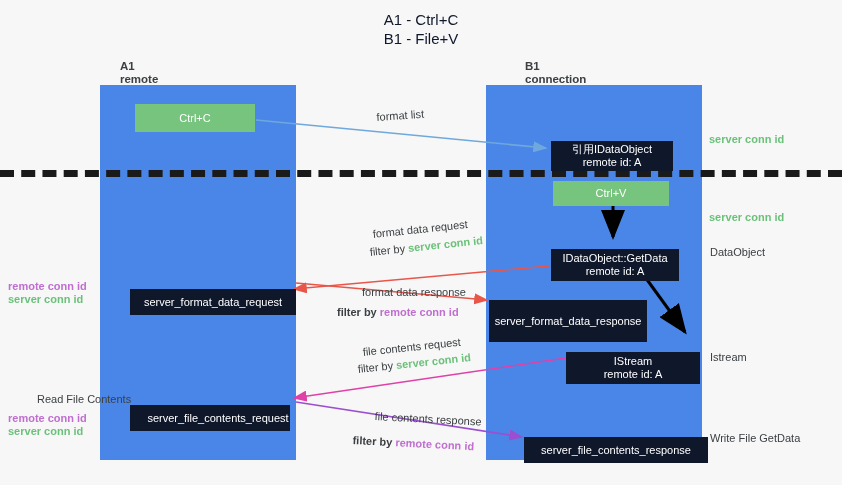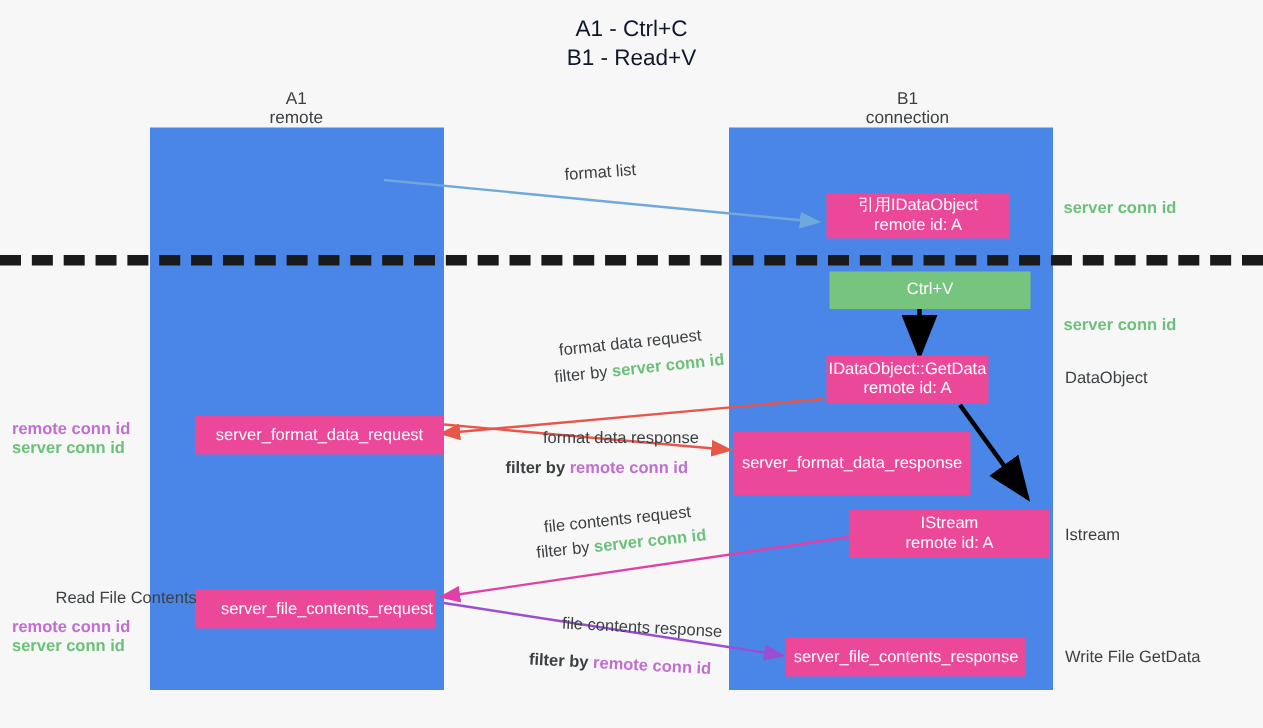--- a/index.html
+++ b/index.html
@@ -14,35 +14,35 @@
   #stage{position:absolute;inset:0;}
 
   
   .title{
     position:absolute;left:0;right:0;top:10px;
     text-align:center;font-size:15px;line-height:19px;color:#0f172a;
   }
 
   
   .col-head{
-    position:absolute;text-align:center;font-size:11.5px;line-height:13px;color:#3c4043;
+    position:absolute;font-size:11.5px;line-height:13px;color:#3c4043;font-weight:bold;
   }
   .col-head .sub{display:block;}
 
   
   .lane{position:absolute;background:#4a86e8;}
 
   
   .node{
     position:absolute;box-sizing:border-box;
     display:flex;flex-direction:column;align-items:center;justify-content:center;
     color:#ffffff;font-size:11px;line-height:13px;text-align:center;
   }
   .node.green{background:#76c47e;}
-  .node.orange{background:#ec4899;}
+  .node.orange{background:#0f172a;margin-top:12px;}
   .node .l2{font-size:11px;}
 
   
   .lbl{position:absolute;font-size:11px;line-height:14px;color:#3c4043;white-space:nowrap;}
   .lbl.green{color:#6cc17a;font-weight:bold;}
   .lbl.purple{color:#c06ed0;font-weight:bold;}
   .lbl .green{color:#6cc17a;font-weight:bold;}
   .lbl.rot{transform-origin:left top;}
   .lbl .purple{color:#c06ed0;font-weight:bold;}
 
@@ -54,21 +54,21 @@
 
   svg.overlay{position:absolute;left:0;top:0;width:842px;height:485px;pointer-events:none;}
 </style>
 </head>
 <body>
 
 <div id="stage">
 
   <div class="title">
     <div>A1 - Ctrl+C</div>
-    <div>B1 - Read+V</div>
+    <div>B1 - File+V</div>
   </div>
 
   <div class="col-head" style="left:120px;top:60px;width:155px;">
     <span>A1</span>
     <span class="sub">remote</span>
   </div>
   <div class="col-head" style="left:525px;top:60px;width:160px;">
     <span>B1</span>
     <span class="sub">connection</span>
   </div>
@@ -105,53 +105,56 @@
 
     <line x1="296" y1="283" x2="487" y2="300" stroke="#e8564a" stroke-width="1.6" marker-end="url(#ah-red)"></line>
 
     <line x1="566" y1="358" x2="294" y2="398" stroke="#e040a8" stroke-width="1.6" marker-end="url(#ah-pink)"></line>
 
     <line x1="296" y1="402" x2="522" y2="437" stroke="#9b4fd0" stroke-width="1.6" marker-end="url(#ah-purple)"></line>
   </svg>
 
   <div class="dashed"></div>
 
+  <div class="node green" style="left:135px;top:104px;width:120px;height:28px;">
+    <span>Ctrl+C</span>
+  </div>
 
   <div class="node orange" style="left:130px;top:277px;width:166px;height:26px;text-align:right;">
     <span>server_format_data_request</span>
   </div>
 
   <div class="node orange" style="left:130px;top:393px;width:160px;height:26px;padding-left:16px;">
     <span>server_file_contents_request</span>
   </div>
 
   <div class="node orange" style="left:551px;top:129px;width:122px;height:30px;">
     <span>引用IDataObject</span>
     <span class="l2">remote id: A</span>
   </div>
 
-  <div class="node green" style="left:553px;top:181px;width:134px;height:25px;">
+  <div class="node green" style="left:553px;top:181px;width:116px;height:25px;">
     <span>Ctrl+V</span>
   </div>
 
-  <div class="node orange" style="left:551px;top:237px;width:108px;height:32px;">
+  <div class="node orange" style="left:551px;top:237px;width:128px;height:32px;">
     <span>IDataObject::GetData</span>
     <span class="l2">remote id: A</span>
   </div>
 
   <div class="node orange" style="left:489px;top:288px;width:158px;height:42px;">
     <span>server_format_data_response</span>
   </div>
 
   <div class="node orange" style="left:566px;top:340px;width:134px;height:32px;">
     <span>IStream</span>
     <span class="l2">remote id: A</span>
   </div>
 
-  <div class="node orange" style="left:524px;top:425px;width:160px;height:26px;">
+  <div class="node orange" style="left:524px;top:425px;width:184px;height:26px;">
     <span>server_file_contents_response</span>
   </div>
 
   <div class="lbl rot" style="left:376px;top:110px;transform:rotate(-4deg);">format list</div>
 
   <div class="lbl rot" style="left:372px;top:227px;transform:rotate(-6deg);">format data request</div>
   <div class="lbl rot" style="left:369px;top:245px;transform:rotate(-6deg);">
     <span>filter by </span><span class="green">server conn id</span>
   </div>
 

